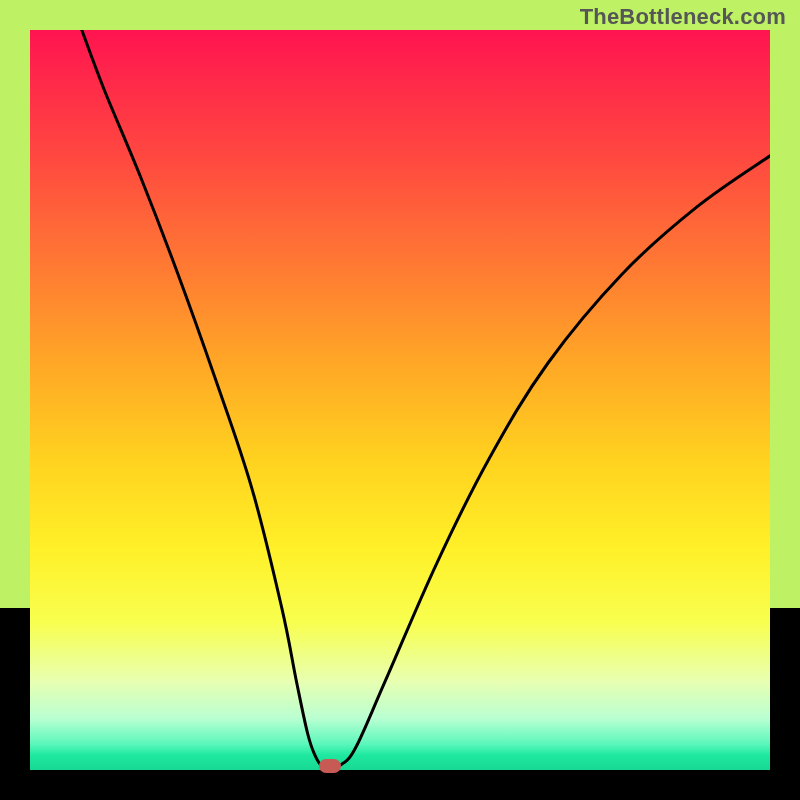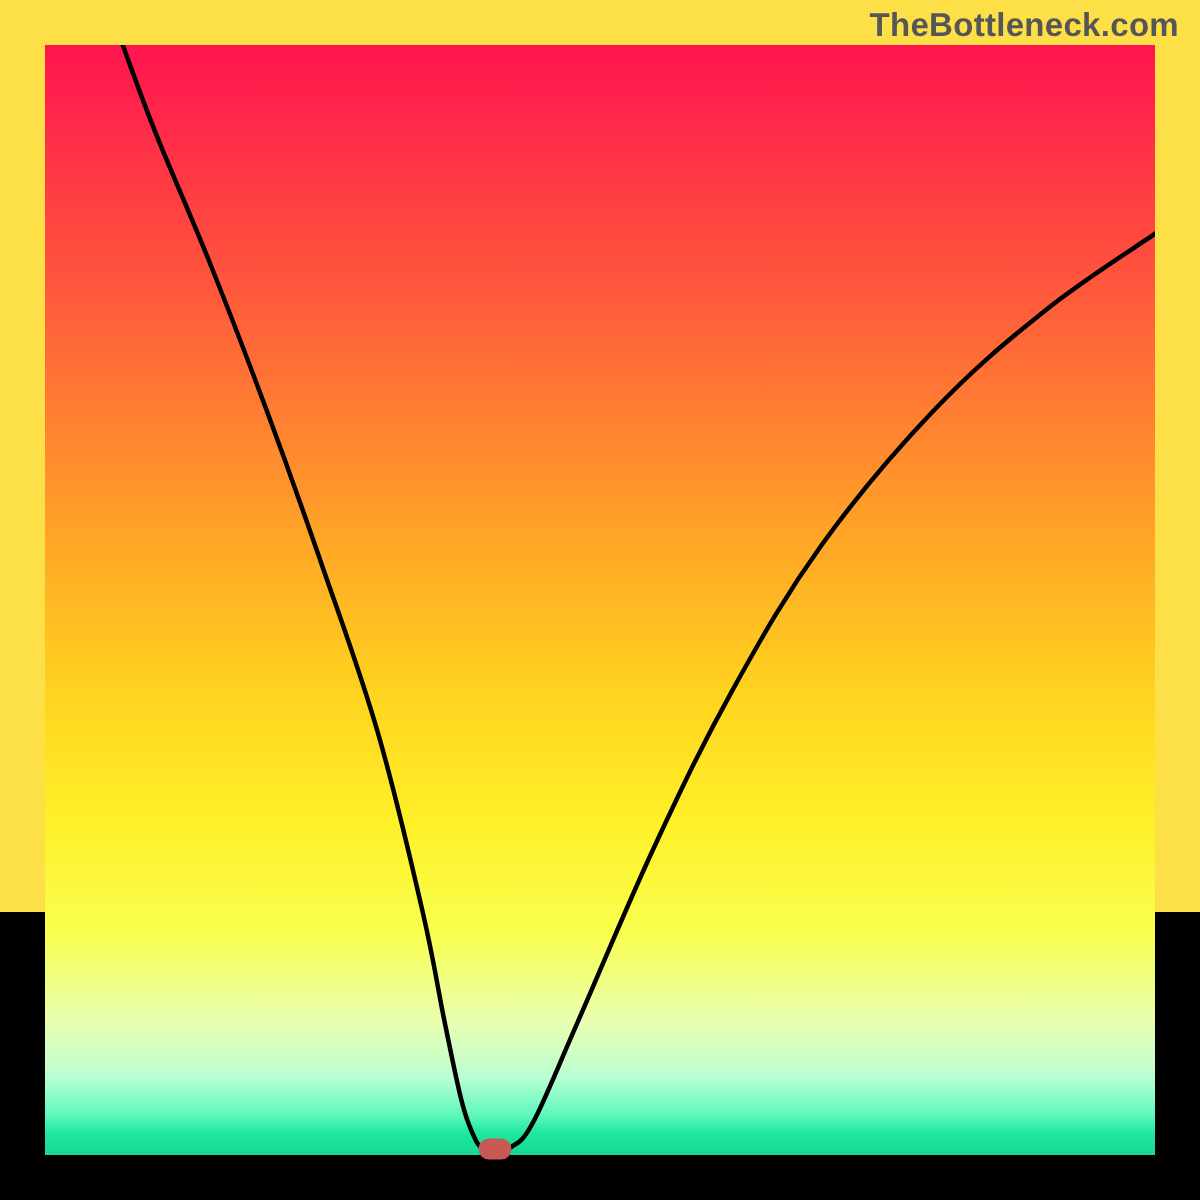--- a/index.html
+++ b/index.html
@@ -1,21 +1,21 @@
 <!DOCTYPE html>
 <html><head>
 <meta charset="utf-8">
 <style>
   * { margin: 0; padding: 0; box-sizing: border-box; }
   html, body { width: 800px; height: 800px; overflow: hidden; background: #000; }
   .frame {
     position: relative;
     width: 800px;
     height: 608px;
-    background: #fde047;
+    background: #bef264;
   }
   .watermark {
     position: absolute;
     top: 4px;
     right: 14px;
     font-family: Arial, Helvetica, sans-serif;
     font-size: 22px;
     font-weight: bold;
     color: #565656;
     letter-spacing: 0.2px;

